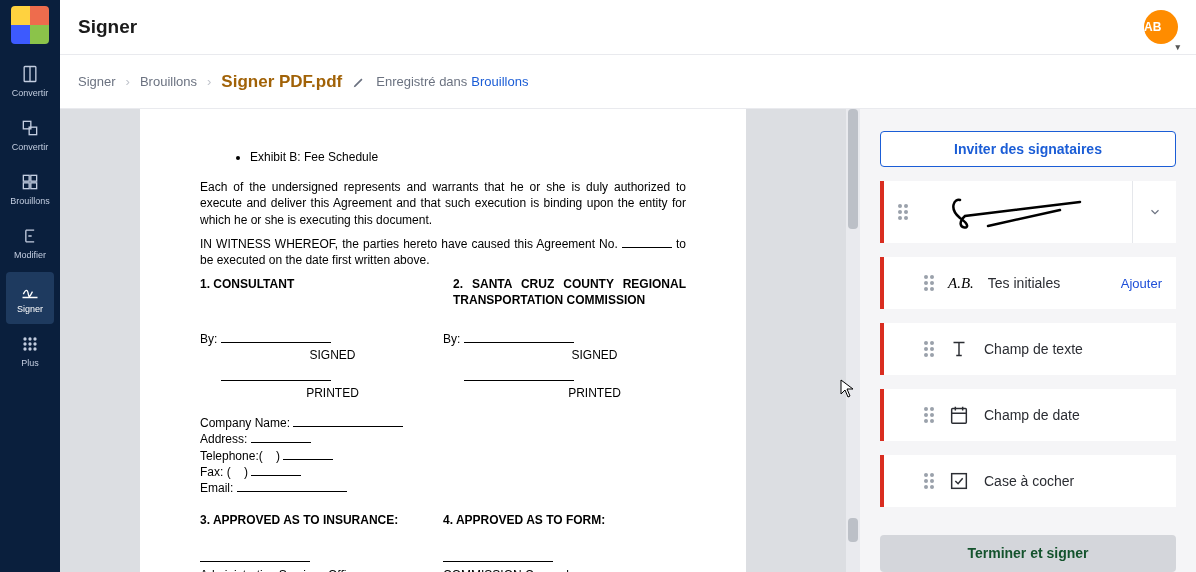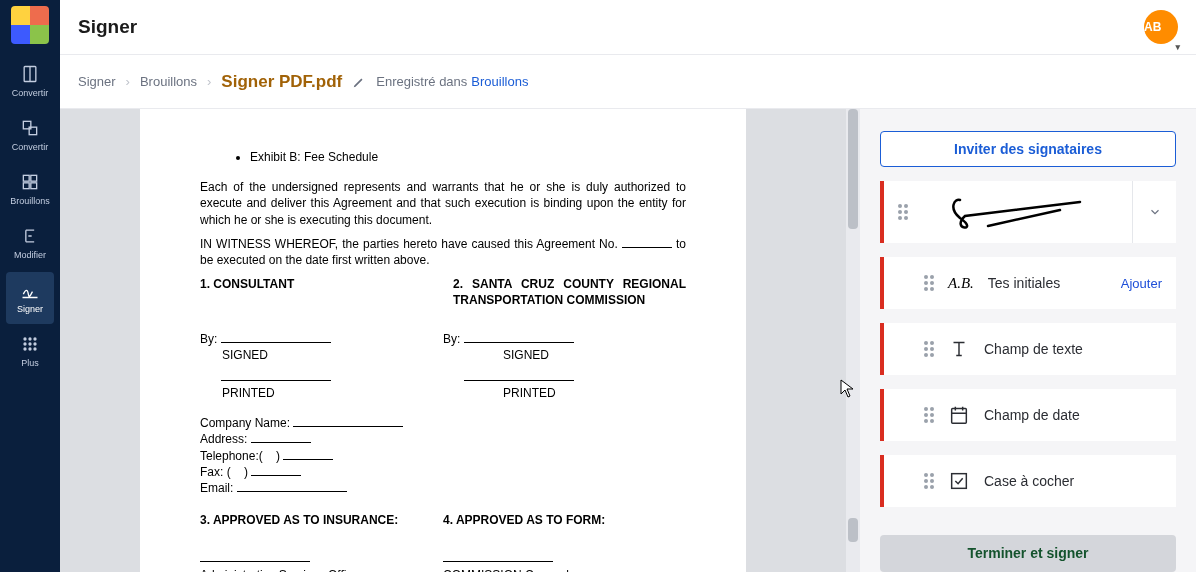--- a/index.html
+++ b/index.html
@@ -25,21 +25,21 @@
 .doc-area { flex: 1; display: flex; background: #dcdee2; position: relative; }
 .doc-scroll { flex: 1; overflow: auto; padding: 0 100px 0 80px; }
 .page { background: #fff; min-height: 700px; padding: 40px 60px 40px 60px; font-family: "Times New Roman", serif; font-size: 12px; color: #000; line-height: 1.35; }
 .page ul { list-style: disc; padding-left: 50px; margin-bottom: 14px;}
 .page p { margin-bottom: 8px; text-align: justify;}
 .bold { font-weight: 700; }
 .sig-row { display:flex; margin-top: 6px;}
 .sig-col { flex:1; }
 .blank { display:inline-block; border-bottom:1px solid #000; min-width:110px; height:12px; vertical-align:baseline;}
 .shortblank { display:inline-block; border-bottom:1px solid #000; min-width:50px; height:12px;}
-.center-under { text-align:left; padding-left: 22px; font-size:12px; }
+.center-under { text-align:center; padding-left: 22px; font-size:12px; }
 .vscroll { width: 14px; background: #e9eaee; position: relative; }
 .vthumb { position:absolute; top:0; width:10px; left:2px; height:120px; background:#bcc0c7; border-radius:4px;}
 .vthumb2 { position:absolute; bottom:30px; width:10px; left:2px; height:24px; background:#bcc0c7; border-radius:4px;}
 .panel { width: 336px; background: #f5f5f7; padding: 22px 20px 0 20px; display: flex; flex-direction: column; gap: 14px; overflow:hidden;}
 .invite-btn { border: 1px solid #1b5dd6; color: #1b5dd6; background: #fff; border-radius: 4px; height: 40px; font-size: 14px; font-weight: 600; cursor: pointer; }
 .field-card { background: #fff; border-left: 4px solid #d92d20; height: 70px; display: flex; align-items: center; padding: 0 14px; gap: 14px; }
 .field-card.small { height: 58px; padding-left: 40px; }
 .drag-handle { color: #9aa1ab; display: grid; grid-template: repeat(3,4px) / repeat(2,4px); gap: 2px; }
 .drag-handle i { width:4px; height:4px; background:#9aa1ab; border-radius:50%; display:block;}
 .field-icon { width: 22px; height: 22px; color: #2b2d33; flex-shrink:0;}

